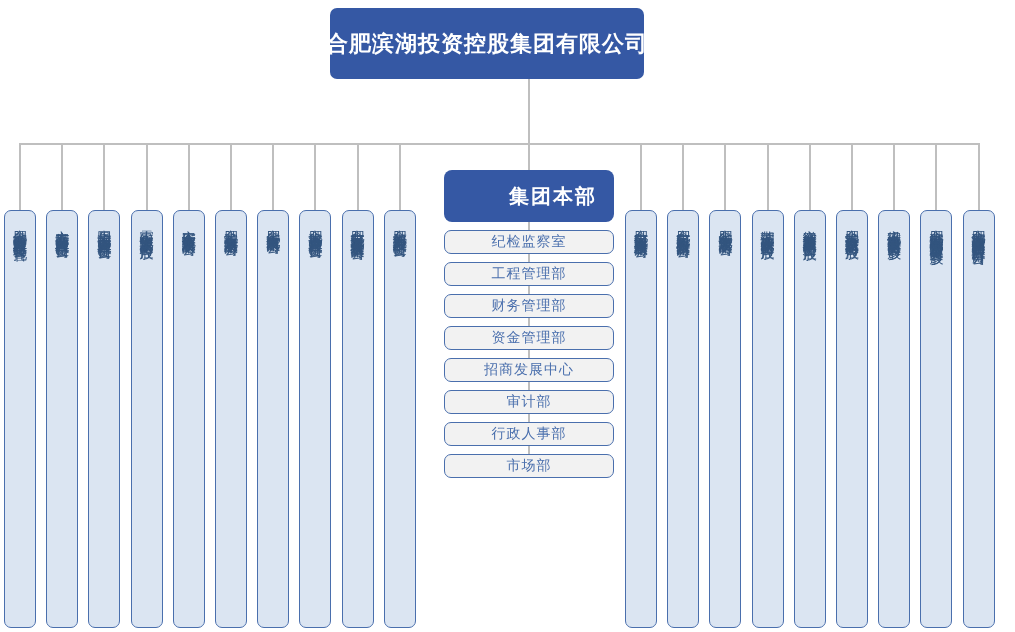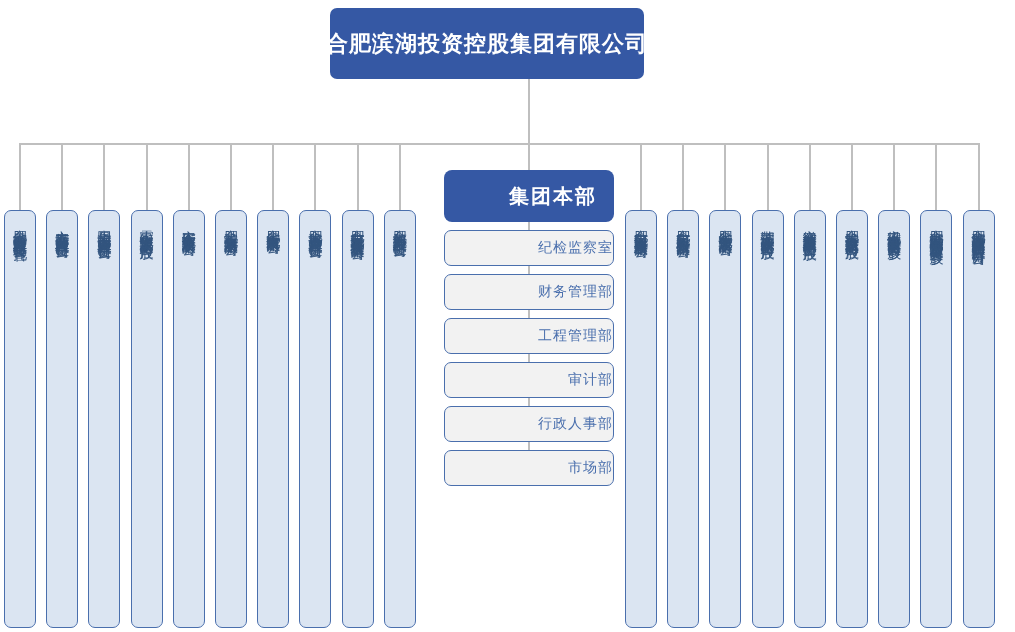--- a/index.html
+++ b/index.html
@@ -81,28 +81,28 @@
     left: 84px;
     top: -8px;
     width: 2px;
     bottom: 22px;
     background: #bfbfbf;
     z-index: 0;
   }
   .dept-box {
     position: relative;
     width: 170px;
-    height: 36px;
+    height: 24px;
     margin-bottom: 8px;
     background: #f2f2f2;
     border: 1.5px solid #4a6fad;
     border-radius: 7px;
     display: flex;
     align-items: center;
-    justify-content: flex-end;
+    justify-content: center;
     box-sizing: border-box;
     z-index: 1;
   }
   .dept-box .label {
     color: #4a6fad;
     font-size: 14px;
     letter-spacing: 1px;
     white-space: nowrap;
   }
 
@@ -167,24 +167,30 @@
 <div class="hq-col">
   <div class="hq-head">
     <span class="label">集团本部</span>
   </div>
   <div class="dept-list" id="dept-list">
     <div class="dept-spine"></div>
   <div class="dept-box">
         <span class="label">纪检监察室</span>
       </div>
       <div class="dept-box">
+        <span class="label">工程管理部</span>
+      </div>
+      <div class="dept-box">
         <span class="label">财务管理部</span>
       </div>
       <div class="dept-box">
-        <span class="label">工程管理部</span>
+        <span class="label">资金管理部</span>
+      </div>
+      <div class="dept-box">
+        <span class="label">招商发展中心</span>
       </div>
       <div class="dept-box">
         <span class="label">审计部</span>
       </div>
       <div class="dept-box">
         <span class="label">行政人事部</span>
       </div>
       <div class="dept-box">
         <span class="label">市场部</span>
       </div>

